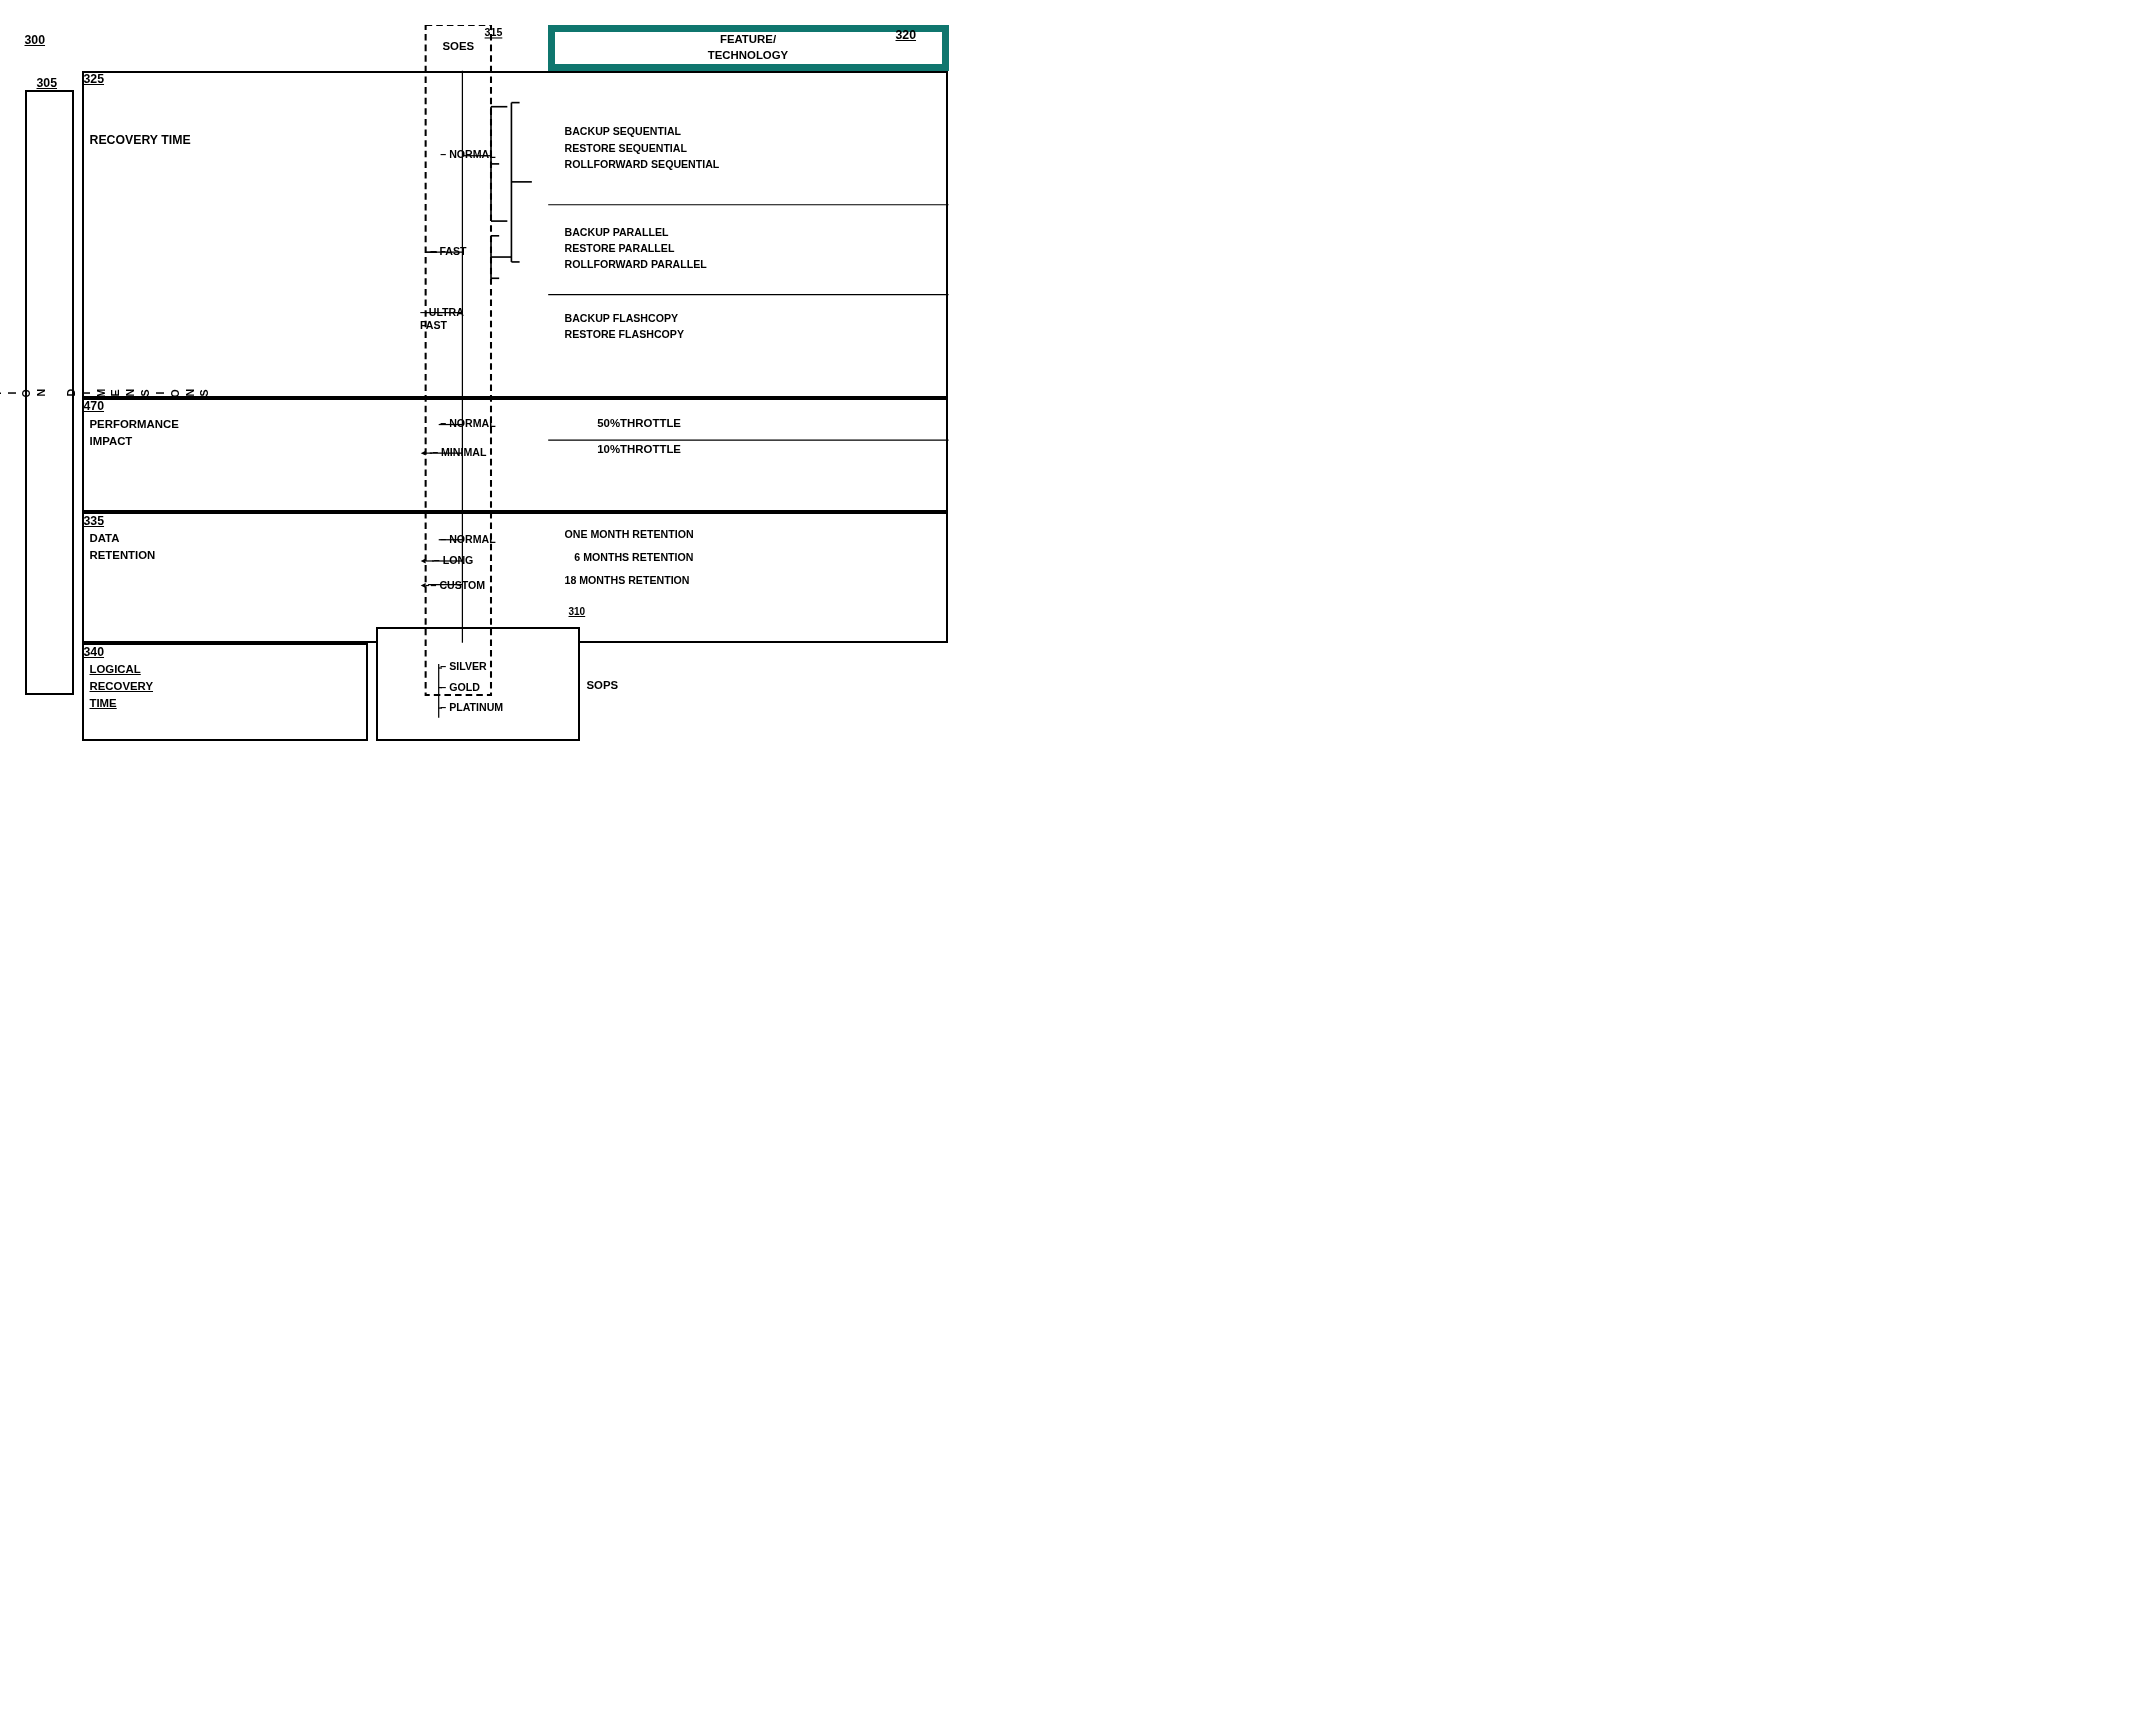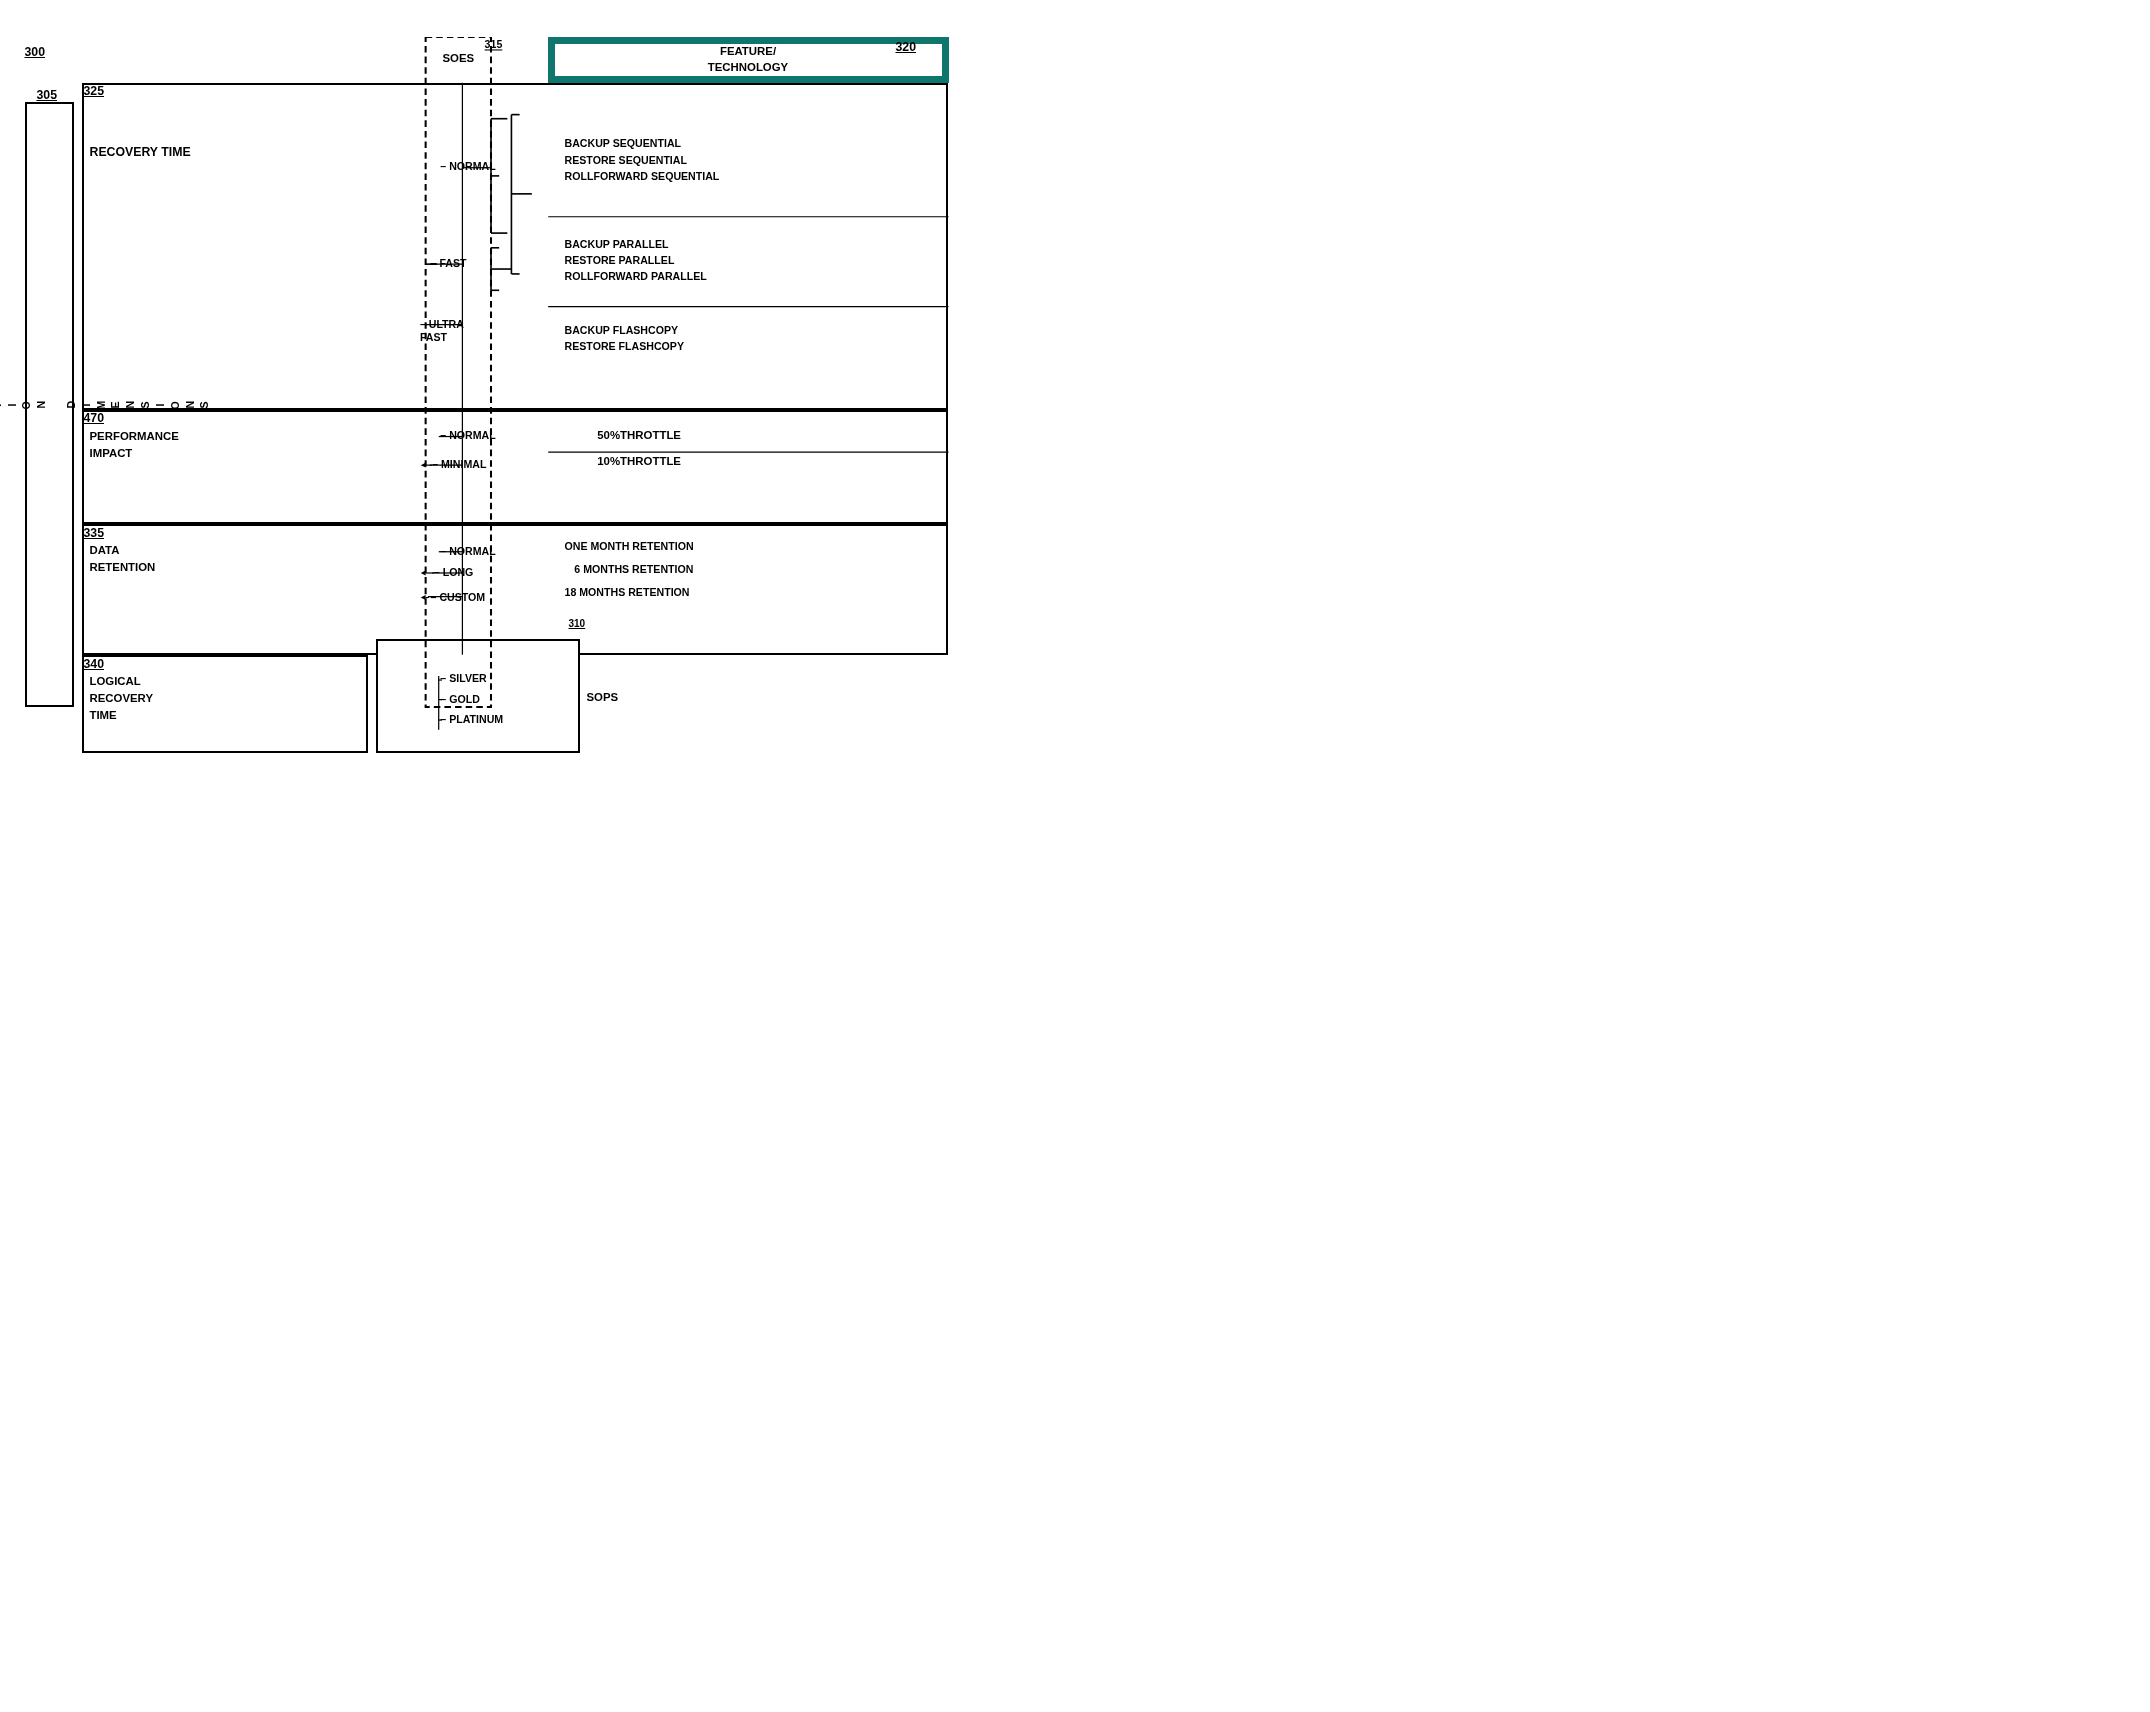--- a/index.html
+++ b/index.html
@@ -10,21 +10,20 @@
       width: 981px;
       min-height: 777px;
       padding: 24.5px;
       font-size: 10.6px;
     }
 
     .diagram-container {
       position: relative;
       width: 932px;
       height: 719px;
-      margin-top: 12px;
     }
 
     
     .ref-label {
       text-decoration: underline;
       font-weight: bold;
     }
 
     
     .label-300 {
@@ -198,20 +197,21 @@
     }
 
     
     .logical-recovery-text {
       position: absolute;
       top: 636px;
       left: 65px;
       font-size: 11.4px;
       font-weight: bold;
       line-height: 1.5;
+      text-decoration: underline;
     }
 
     
     .sops-box {
       position: absolute;
       top: 602px;
       left: 351px;
       width: 204px;
       height: 114px;
       border: 2px solid #000;

